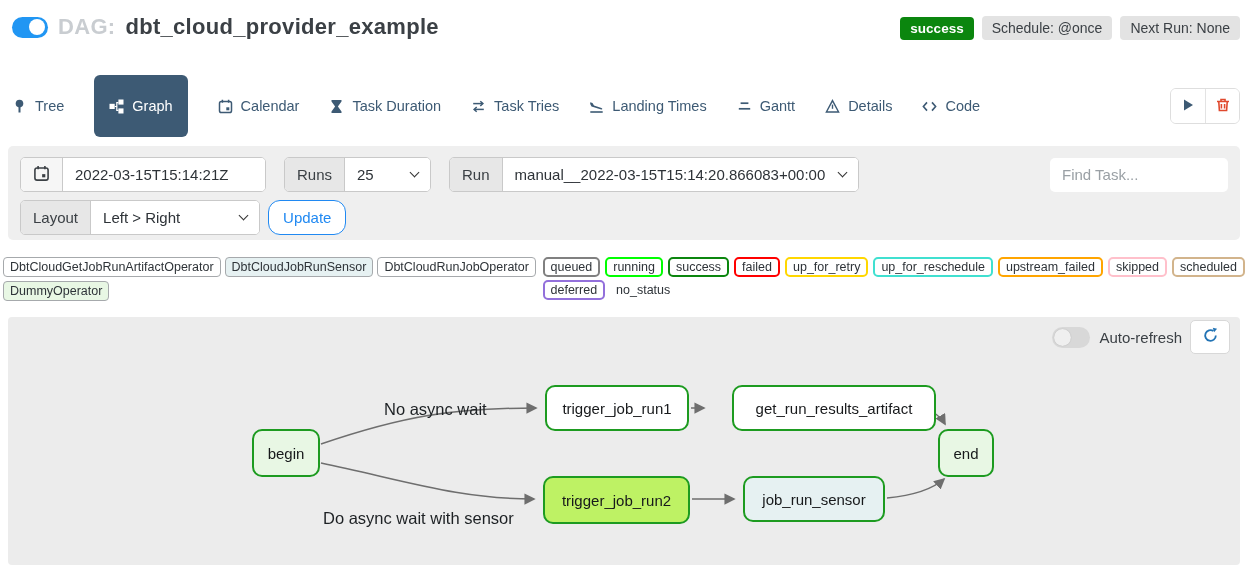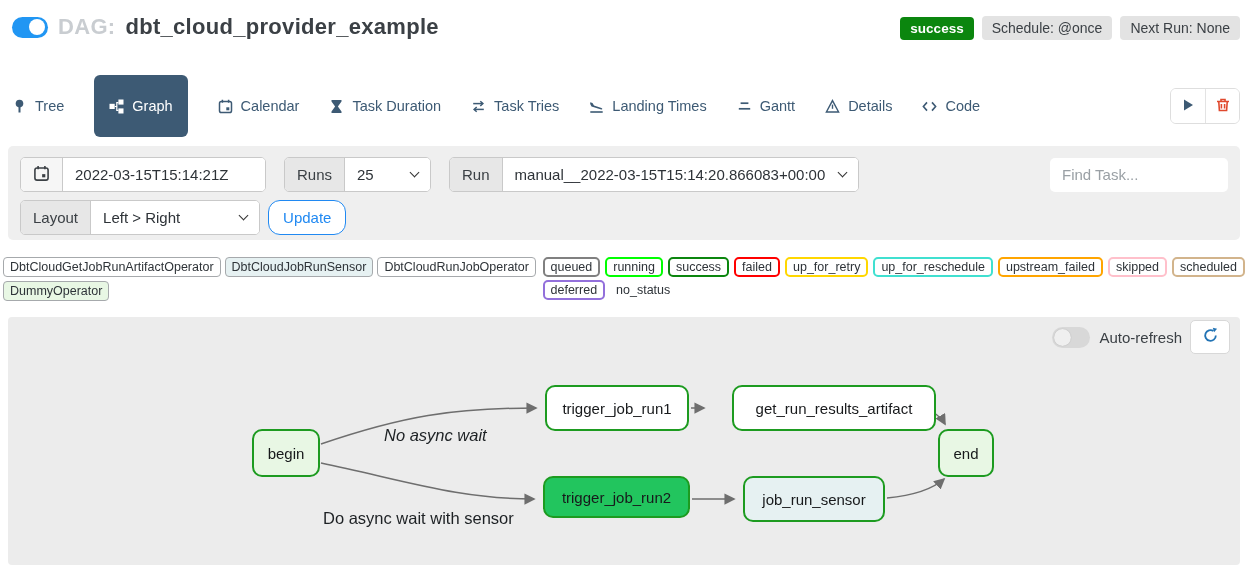--- a/index.html
+++ b/index.html
@@ -285,20 +285,20 @@
       <span>
         <svg width="17" height="17" viewBox="0 0 16 16" fill="none">
           <path d="M13 8 A5 5 0 1 1 10.8 3.85" stroke="#2273b4" stroke-width="1.7"></path>
           <polygon points="10.2,0.8 14.2,1.7 11.4,5.0" fill="#2273b4"></polygon>
         </svg>
       </span>
     </button>
   <div class="node" style="left: 244px; top: 112px; width: 68px; height: 48px; background: rgb(232, 247, 228);">begin</div>
       <div class="node" style="left: 537px; top: 68px; width: 144px; height: 46px; background: rgb(255, 255, 255);">trigger_job_run1</div>
       <div class="node" style="left: 724px; top: 68px; width: 204px; height: 46px; background: rgb(255, 255, 255);">get_run_results_artifact</div>
-      <div class="node" style="left: 535px; top: 159px; width: 147px; height: 42px; background: #22c55e;">trigger_job_run2</div>
+      <div class="node" style="left: 535px; top: 159px; width: 147px; height: 48px; background: #bef264;">trigger_job_run2</div>
       <div class="node" style="left: 735px; top: 159px; width: 142px; height: 46px; background: rgb(230, 241, 242);">job_run_sensor</div>
       <div class="node" style="left: 930px; top: 112px; width: 56px; height: 48px; background: rgb(232, 247, 228);">end</div>
-      <div class="edge-label" style="left: 376px; top: 109px; font-style: italic;">No async wait</div>
+      <div class="edge-label" style="left: 376px; top: 83px;">No async wait</div>
       <div class="edge-label" style="left: 315px; top: 192px;">Do async wait with sensor</div>
     </div>
 
 </div>
 
 </body></html>

